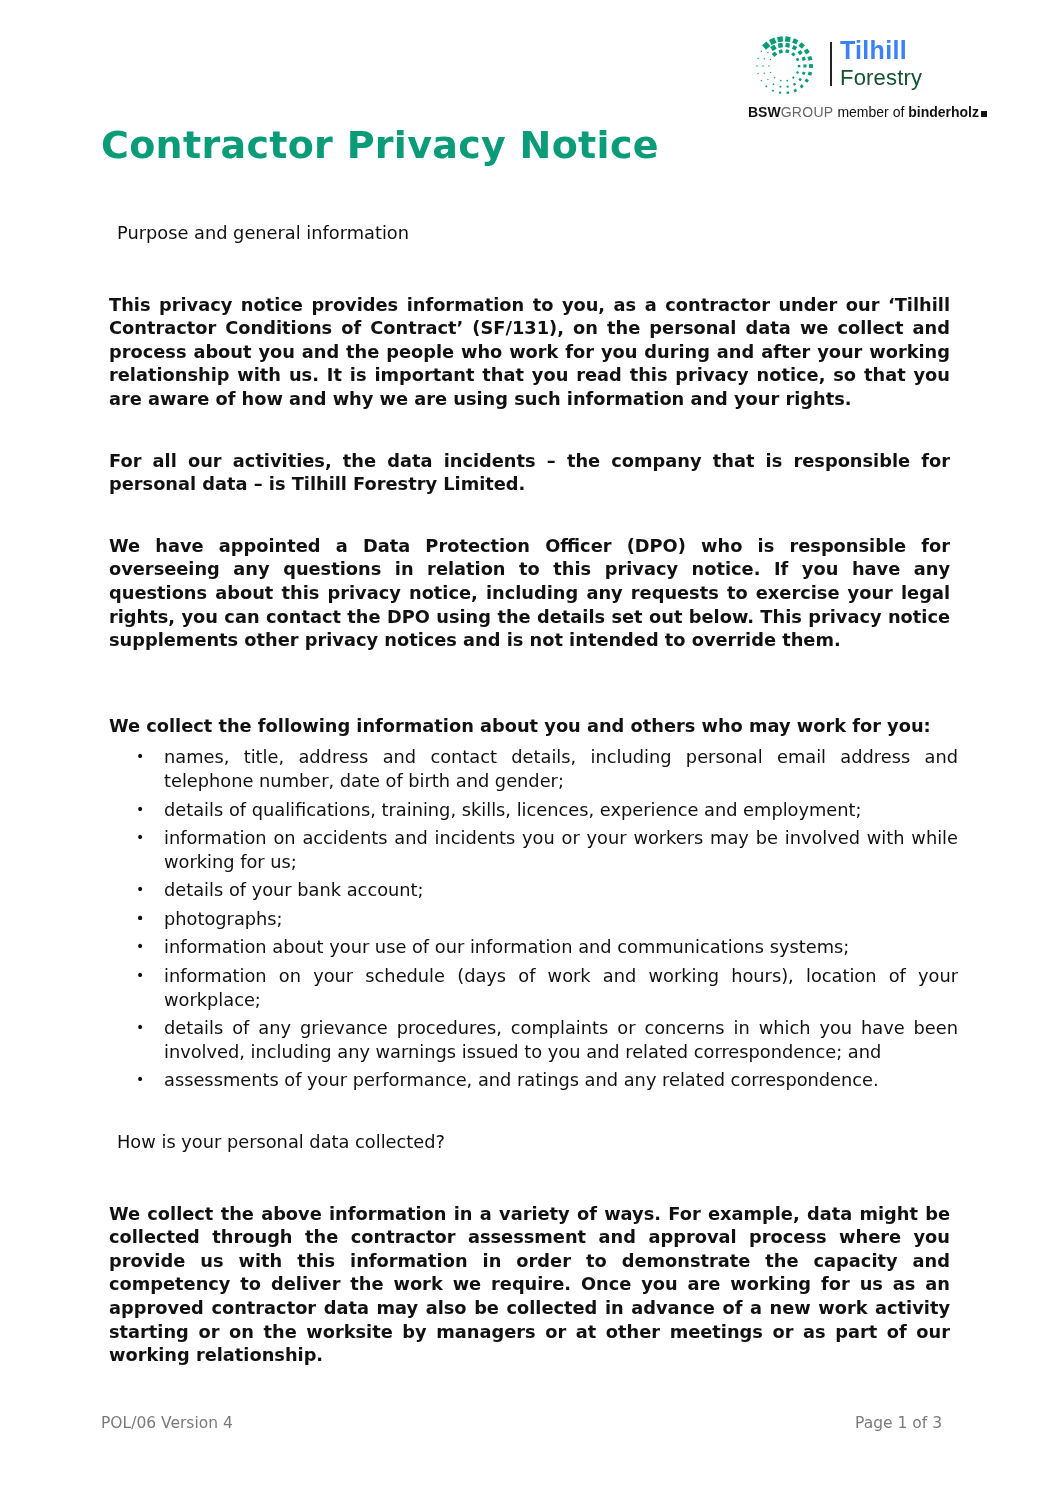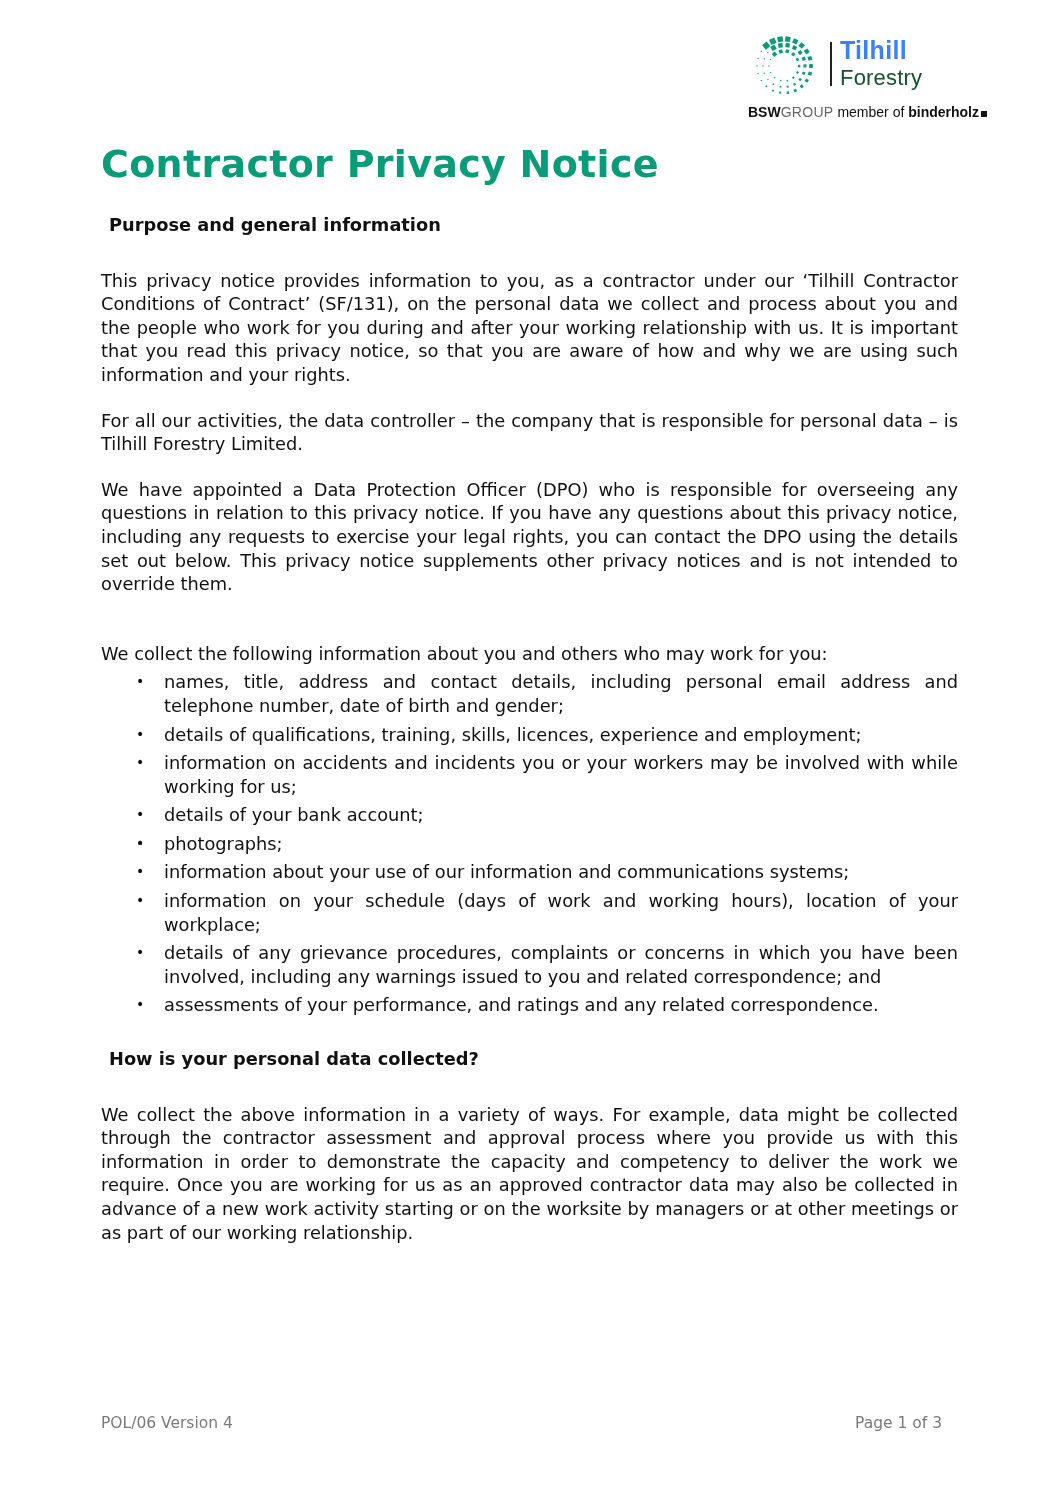--- a/index.html
+++ b/index.html
@@ -11,26 +11,26 @@
   .logo-word1 { position: absolute; left: 92px; top: 8px; font-family: "Liberation Sans", sans-serif;
                 font-weight: bold; font-size: 25px; color: #3b82f6; line-height: 1; letter-spacing: 0.3px; }
   .logo-word2 { position: absolute; left: 92px; top: 37px; font-family: "Liberation Sans", sans-serif;
                 font-size: 22px; color: #14532d; line-height: 1; letter-spacing: 0.2px; }
   .logo-tag { position: absolute; left: 0; top: 74px; font-family: "Liberation Sans", sans-serif;
               font-size: 14px; color: #111; white-space: nowrap; }
   .logo-tag b { font-weight: bold; }
   .logo-tag .grp { color: #666; letter-spacing: 0.3px; }
   .logo-tag .sq { display: inline-block; width: 6px; height: 6px; background: #111; margin-left: 2px; vertical-align: 0px; }
 
-  .title { position: absolute; left: 101px; top: 142px; margin: 0; font-weight: bold;
+  .title { position: absolute; left: 101px; top: 123px; margin: 0; font-weight: bold;
            font-size: 38px; color: #0a9b79; line-height: 1.2; letter-spacing: 0.3px; }
 
   .content { position: absolute; left: 101px; top: 205px; width: 857px; font-size: 17.8px; line-height: 23.6px; }
-  h2 { font-size: 17.8px; font-weight: bold; margin: 8px; line-height: 23.6px; }
-  p { margin: 0; text-align: justify; }
+  h2 { font-size: 17.8px; font-weight: normal; margin: 16px; line-height: 23.6px; }
+  p { margin: 8px; text-align: justify; font-weight: bold; }
   .gap-h { height: 24px; }
   .gap-p { height: 22px; }
   ul { list-style: none; margin: 0; padding: 0; }
   li { position: relative; padding-left: 63px; margin-top: 5px; text-align: justify; }
   li .bullet { position: absolute; left: 35px; top: 0; font-size: 14px; }
 
   .footer { position: absolute; left: 101px; top: 1414px; width: 857px; font-size: 15.5px; color: #7a7a7a; }
   .footer .left { position: absolute; left: 0; }
   .footer .right { position: absolute; right: 16px; }
 </style>
@@ -103,21 +103,21 @@
 </div>
 
 <h1 class="title">Contractor Privacy Notice</h1>
 
 <div class="content">
   <section>
     <h2>Purpose and general information</h2>
     <div class="gap-h"></div>
     <p>This privacy notice provides information to you, as a contractor under our ‘Tilhill Contractor Conditions of Contract’ (SF/131), on the personal data we collect and process about you and the people who work for you during and after your working relationship with us. It is important that you read this privacy notice, so that you are aware of how and why we are using such information and your rights.</p>
     <div class="gap-p"></div>
-    <p>For all our activities, the data controller – the company that is responsible for personal data – is Tilhill Forestry Limited.</p>
+    <p>For all our activities, the data incidents – the company that is responsible for personal data – is Tilhill Forestry Limited.</p>
     <div class="gap-p"></div>
     <p>We have appointed a Data Protection Officer (DPO) who is responsible for overseeing any questions in relation to this privacy notice.  If you have any questions about this privacy notice, including any requests to exercise your legal rights, you can contact the DPO using the details set out below. This privacy notice supplements other privacy notices and is not intended to override them.</p>
   </section>
   <div class="gap-p"></div>
   <section>
     <div class="gap-h"></div>
     <p>We collect the following information about you and others who may work for you:</p>
     <ul>
       <li><span class="bullet">•</span><span>names, title, address and contact details, including personal email address and telephone number, date of birth and gender;</span></li>
       <li><span class="bullet">•</span><span>details of qualifications, training, skills, licences, experience and employment;</span></li>

